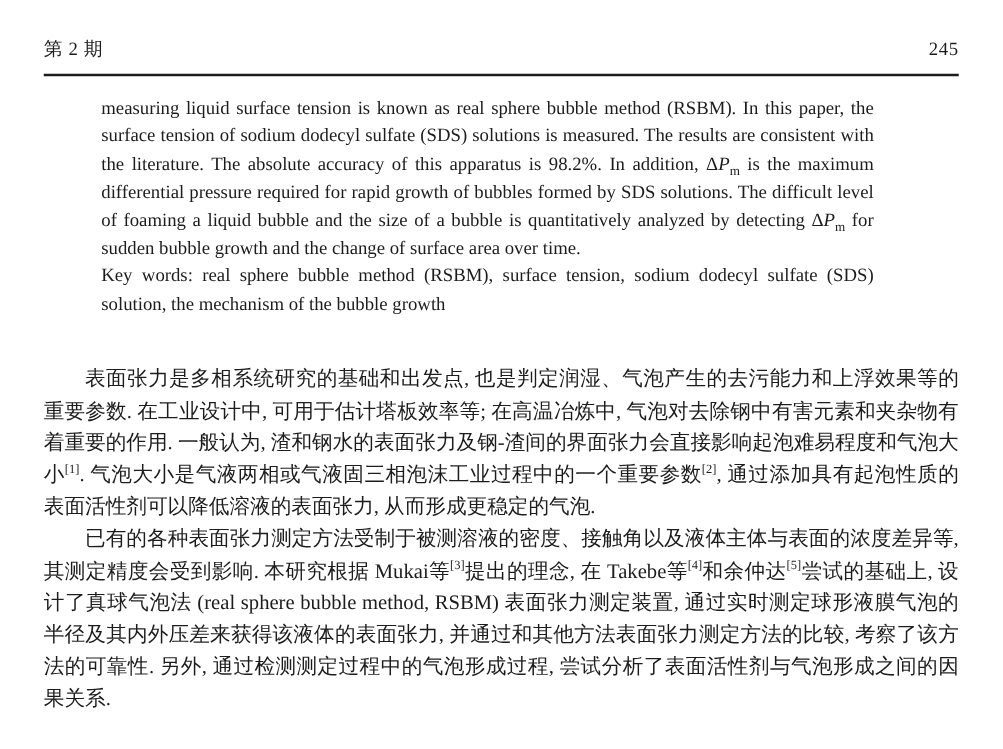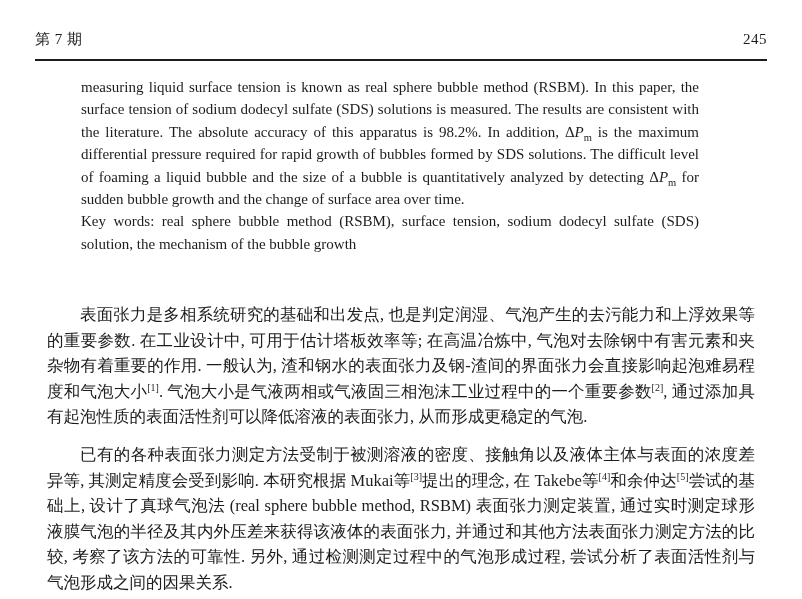--- a/index.html
+++ b/index.html
@@ -51,42 +51,42 @@
   .cn-body {
     position: absolute;
     left: 35px;
     width: 732px;
     top: 290px;
     font-size: 16.5px;
     line-height: 25.6px;
     text-align: justify;
   }
   .cn-body p {
-    margin: 12px;
+    margin: 0;
     text-indent: 2em;
   }
   sup {
     font-size: 10px;
     line-height: 0;
     vertical-align: super;
   }
   sub {
     font-size: 10.5px;
     line-height: 0;
     vertical-align: sub;
   }
   i { font-style: italic; }
 </style>
 </head>
 <body>
 
 <div class="page">
 
   <div class="running-header">
-    <span class="hdr-issue">第 7 期</span>
+    <span class="hdr-issue">第 2 期</span>
     <span class="hdr-page">245</span>
   </div>
 
   <div class="abstract-block">
     <p>measuring liquid surface tension is known as real sphere bubble method (RSBM). In this paper, the surface tension of sodium dodecyl sulfate (SDS) solutions is measured. The results are consistent with the literature. The absolute accuracy of this apparatus is 98.2%. In addition, Δ<i>P</i><sub>m</sub> is the maximum differential pressure required for rapid growth of bubbles formed by SDS solutions. The difficult level of foaming a liquid bubble and the size of a bubble is quantitatively analyzed by detecting Δ<i>P</i><sub>m</sub> for sudden bubble growth and the change of surface area over time.</p>
     <p><span class="keywords-label">Key words:</span><span> real sphere bubble method (RSBM), surface tension, sodium dodecyl sulfate (SDS) solution, the mechanism of the bubble growth</span></p>
   </div>
 
   <div class="cn-body">
     <p>表面张力是多相系统研究的基础和出发点, 也是判定润湿、气泡产生的去污能力和上浮效果等的重要参数. 在工业设计中, 可用于估计塔板效率等; 在高温冶炼中, 气泡对去除钢中有害元素和夹杂物有着重要的作用. 一般认为, 渣和钢水的表面张力及钢-渣间的界面张力会直接影响起泡难易程度和气泡大小<sup>[1]</sup>. 气泡大小是气液两相或气液固三相泡沫工业过程中的一个重要参数<sup>[2]</sup>, 通过添加具有起泡性质的表面活性剂可以降低溶液的表面张力, 从而形成更稳定的气泡.</p>

